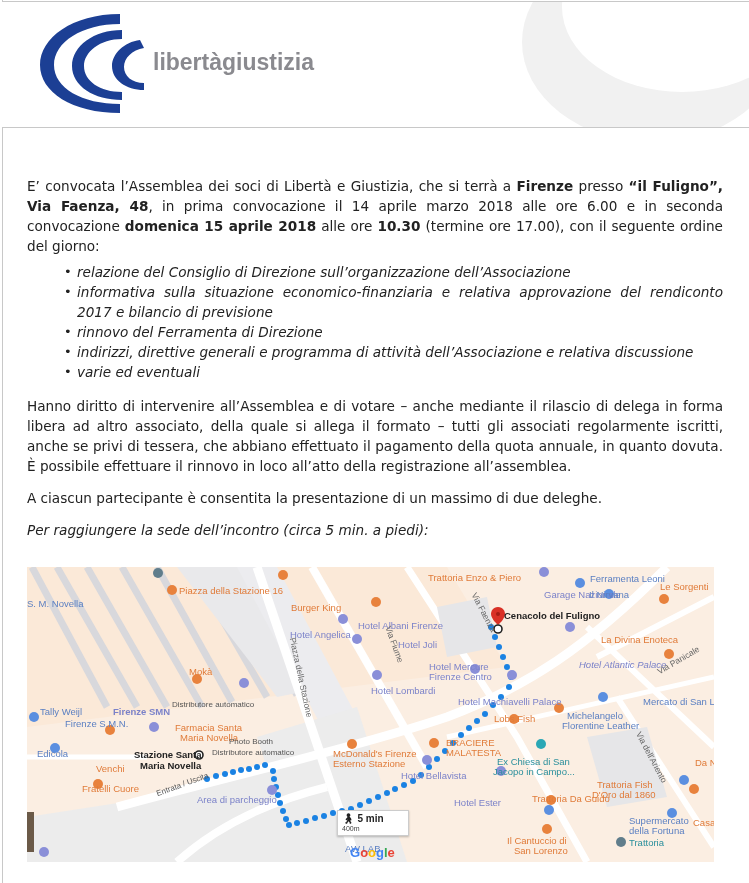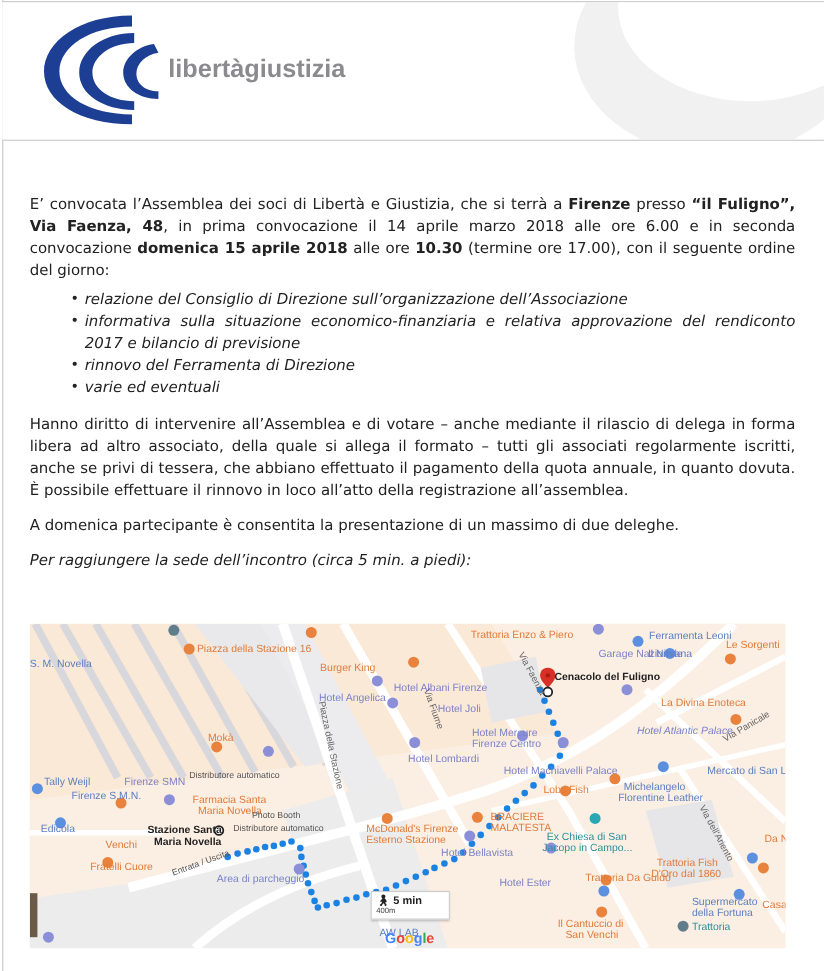--- a/index.html
+++ b/index.html
@@ -66,25 +66,26 @@
   </div>
 </div>
 
 <div class="content">
   <p class="p1"><span>E’ convocata l’Assemblea dei soci di Libertà e Giustizia, che si terrà a </span><b>Firenze</b><span> presso </span><b>“il Fuligno”, Via Faenza, 48</b><span>, in prima convocazione il 14 aprile marzo 2018 alle ore 6.00 e in seconda convocazione </span><b>domenica 15 aprile 2018</b><span> alle ore </span><b>10.30</b><span> (termine ore 17.00), con il seguente ordine del giorno:</span></p>
 
   <ul class="agenda">
     <li>relazione del Consiglio di Direzione sull’organizzazione dell’Associazione</li>
     <li>informativa sulla situazione economico-finanziaria e relativa approvazione del rendiconto 2017 e bilancio di previsione</li>
     <li>rinnovo del Ferramenta di Direzione</li>
+    <li>indirizzi, direttive generali  e programma di attività dell’Associazione e relativa discussione</li>
     <li>varie ed eventuali</li>
   </ul>
 
   <p class="p2">Hanno diritto di intervenire all’Assemblea e di votare – anche mediante il rilascio di delega in forma libera ad altro associato, della quale si allega il formato – tutti gli associati regolarmente iscritti, anche se privi di tessera, che abbiano effettuato il pagamento della quota annuale, in quanto dovuta. È possibile effettuare il rinnovo in loco all’atto della registrazione all’assemblea.</p>
-  <p class="p3">A domenica partecipante è consentita la presentazione di un massimo di due deleghe.</p>
+  <p class="p3">A ciascun partecipante è consentita la presentazione di un massimo di due deleghe.</p>
   <p class="p4">Per raggiungere la sede dell’incontro (circa 5 min. a piedi):</p>
 </div>
 
 <div class="map">
   <svg width="687" height="295" viewBox="0 0 687 295">
 
     <polygon points="0,0 420,0 480,100 0,160" fill="#fbe9d8"></polygon>
     <g stroke="#d8d8dc" stroke-width="7">
       <line x1="5" y1="0" x2="80" y2="140"></line>
       <line x1="30" y1="0" x2="110" y2="140"></line>
@@ -246,21 +247,21 @@
   <span class="lbl purple" style="left:402px;top:94px;">Hotel Mercure</span>
   <span class="lbl purple" style="left:402px;top:104px;">Firenze Centro</span>
   <span class="lbl purple" style="left:344px;top:118px;">Hotel Lombardi</span>
   <span class="lbl purple" style="left:431px;top:129px;">Hotel Machiavelli Palace</span>
   <span class="lbl orange" style="left:574px;top:67px;">La Divina Enoteca</span>
   <span class="lbl purple" style="left:552px;top:92px;font-style:italic;">Hotel Atlantic Palace</span>
   <span class="lbl road" style="left:628px;top:88px;transform:rotate(-30deg);">Via Panicale</span>
   <span class="lbl orange" style="left:162px;top:99px;">Mokà</span>
   <span class="lbl grey" style="left:145px;top:132px;">Distributore automatico</span>
   <span class="lbl blue" style="left:13px;top:139px;">Tally Weijl</span>
-  <span class="lbl purple" style="left:86px;top:139px;">Firenze SMN</span>
+  <span class="lbl purple" style="left:86px;top:139px;font-weight:bold;">Firenze SMN</span>
   <span class="lbl blue" style="left:38px;top:151px;">Firenze S.M.N.</span>
   <span class="lbl orange" style="left:148px;top:155px;">Farmacia Santa</span>
   <span class="lbl orange" style="left:153px;top:165px;">Maria Novella</span>
   <span class="lbl grey" style="left:202px;top:169px;">Photo Booth</span>
   <span class="lbl grey" style="left:185px;top:180px;">Distributore automatico</span>
   <span class="lbl blue" style="left:10px;top:181px;">Edicola</span>
   <span class="lbl orange" style="left:69px;top:196px;">Venchi</span>
   <span class="lbl dark" style="left:107px;top:182px;">Stazione Santa</span>
   <span class="lbl dark" style="left:113px;top:193px;">Maria Novella</span>
   <span class="lbl grey" style="left:128px;top:212px;transform:rotate(-20deg);">Entrata / Uscita</span>
@@ -280,21 +281,21 @@
   <span class="lbl purple" style="left:427px;top:230px;">Hotel Ester</span>
   <span class="lbl road" style="left:596px;top:185px;transform:rotate(62deg);">Via dell'Ariento</span>
   <span class="lbl orange" style="left:668px;top:190px;">Da Ne</span>
   <span class="lbl orange" style="left:570px;top:212px;">Trattoria Fish</span>
   <span class="lbl orange" style="left:565px;top:222px;">D'Oro dal 1860</span>
   <span class="lbl orange" style="left:505px;top:226px;">Trattoria Da Guido</span>
   <span class="lbl blue" style="left:602px;top:248px;">Supermercato</span>
   <span class="lbl blue" style="left:602px;top:258px;">della Fortuna</span>
   <span class="lbl orange" style="left:666px;top:250px;">Casa d</span>
   <span class="lbl orange" style="left:480px;top:268px;">Il Cantuccio di</span>
-  <span class="lbl orange" style="left:487px;top:278px;">San Venchi</span>
+  <span class="lbl orange" style="left:487px;top:278px;">San Lorenzo</span>
   <span class="lbl teal" style="left:602px;top:270px;">Trattoria</span>
   <span class="lbl blue" style="left:318px;top:276px;">AW LAB</span>
 
   <div class="walkbox">
     <span class="t">🚶︎ <span>5 min</span></span>
     <span class="d">400m</span>
   </div>
 
   <span class="glogo"><span style="color:#4285f4">G</span><span style="color:#ea4335">o</span><span style="color:#fbbc05">o</span><span style="color:#4285f4">g</span><span style="color:#34a853">l</span><span style="color:#ea4335">e</span></span>
 </div>

